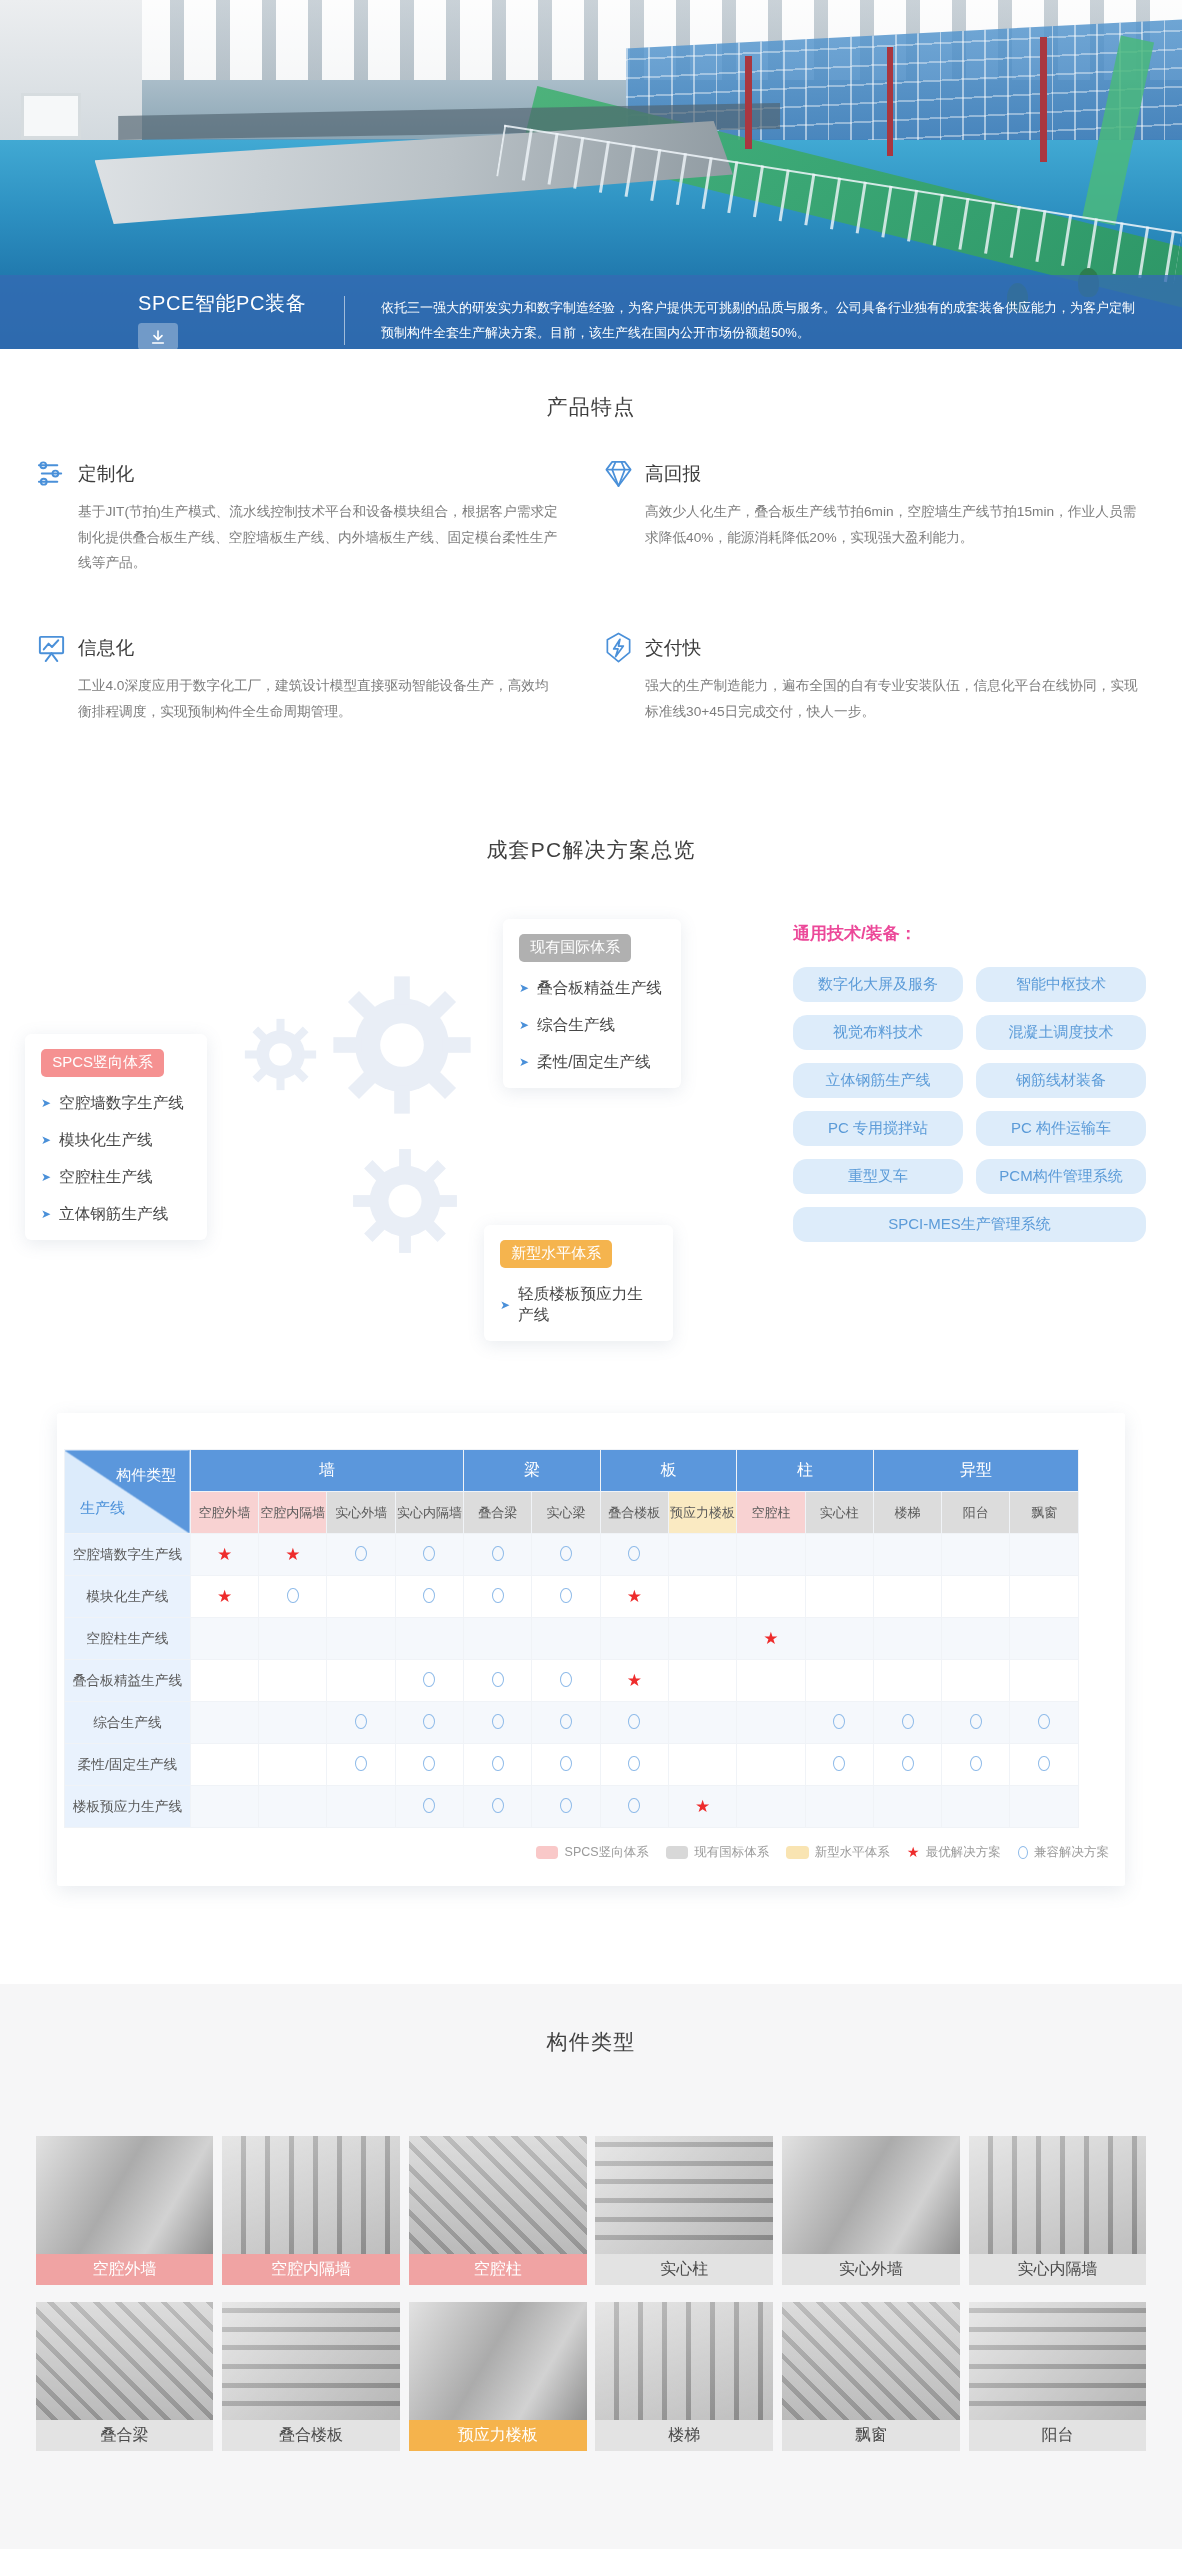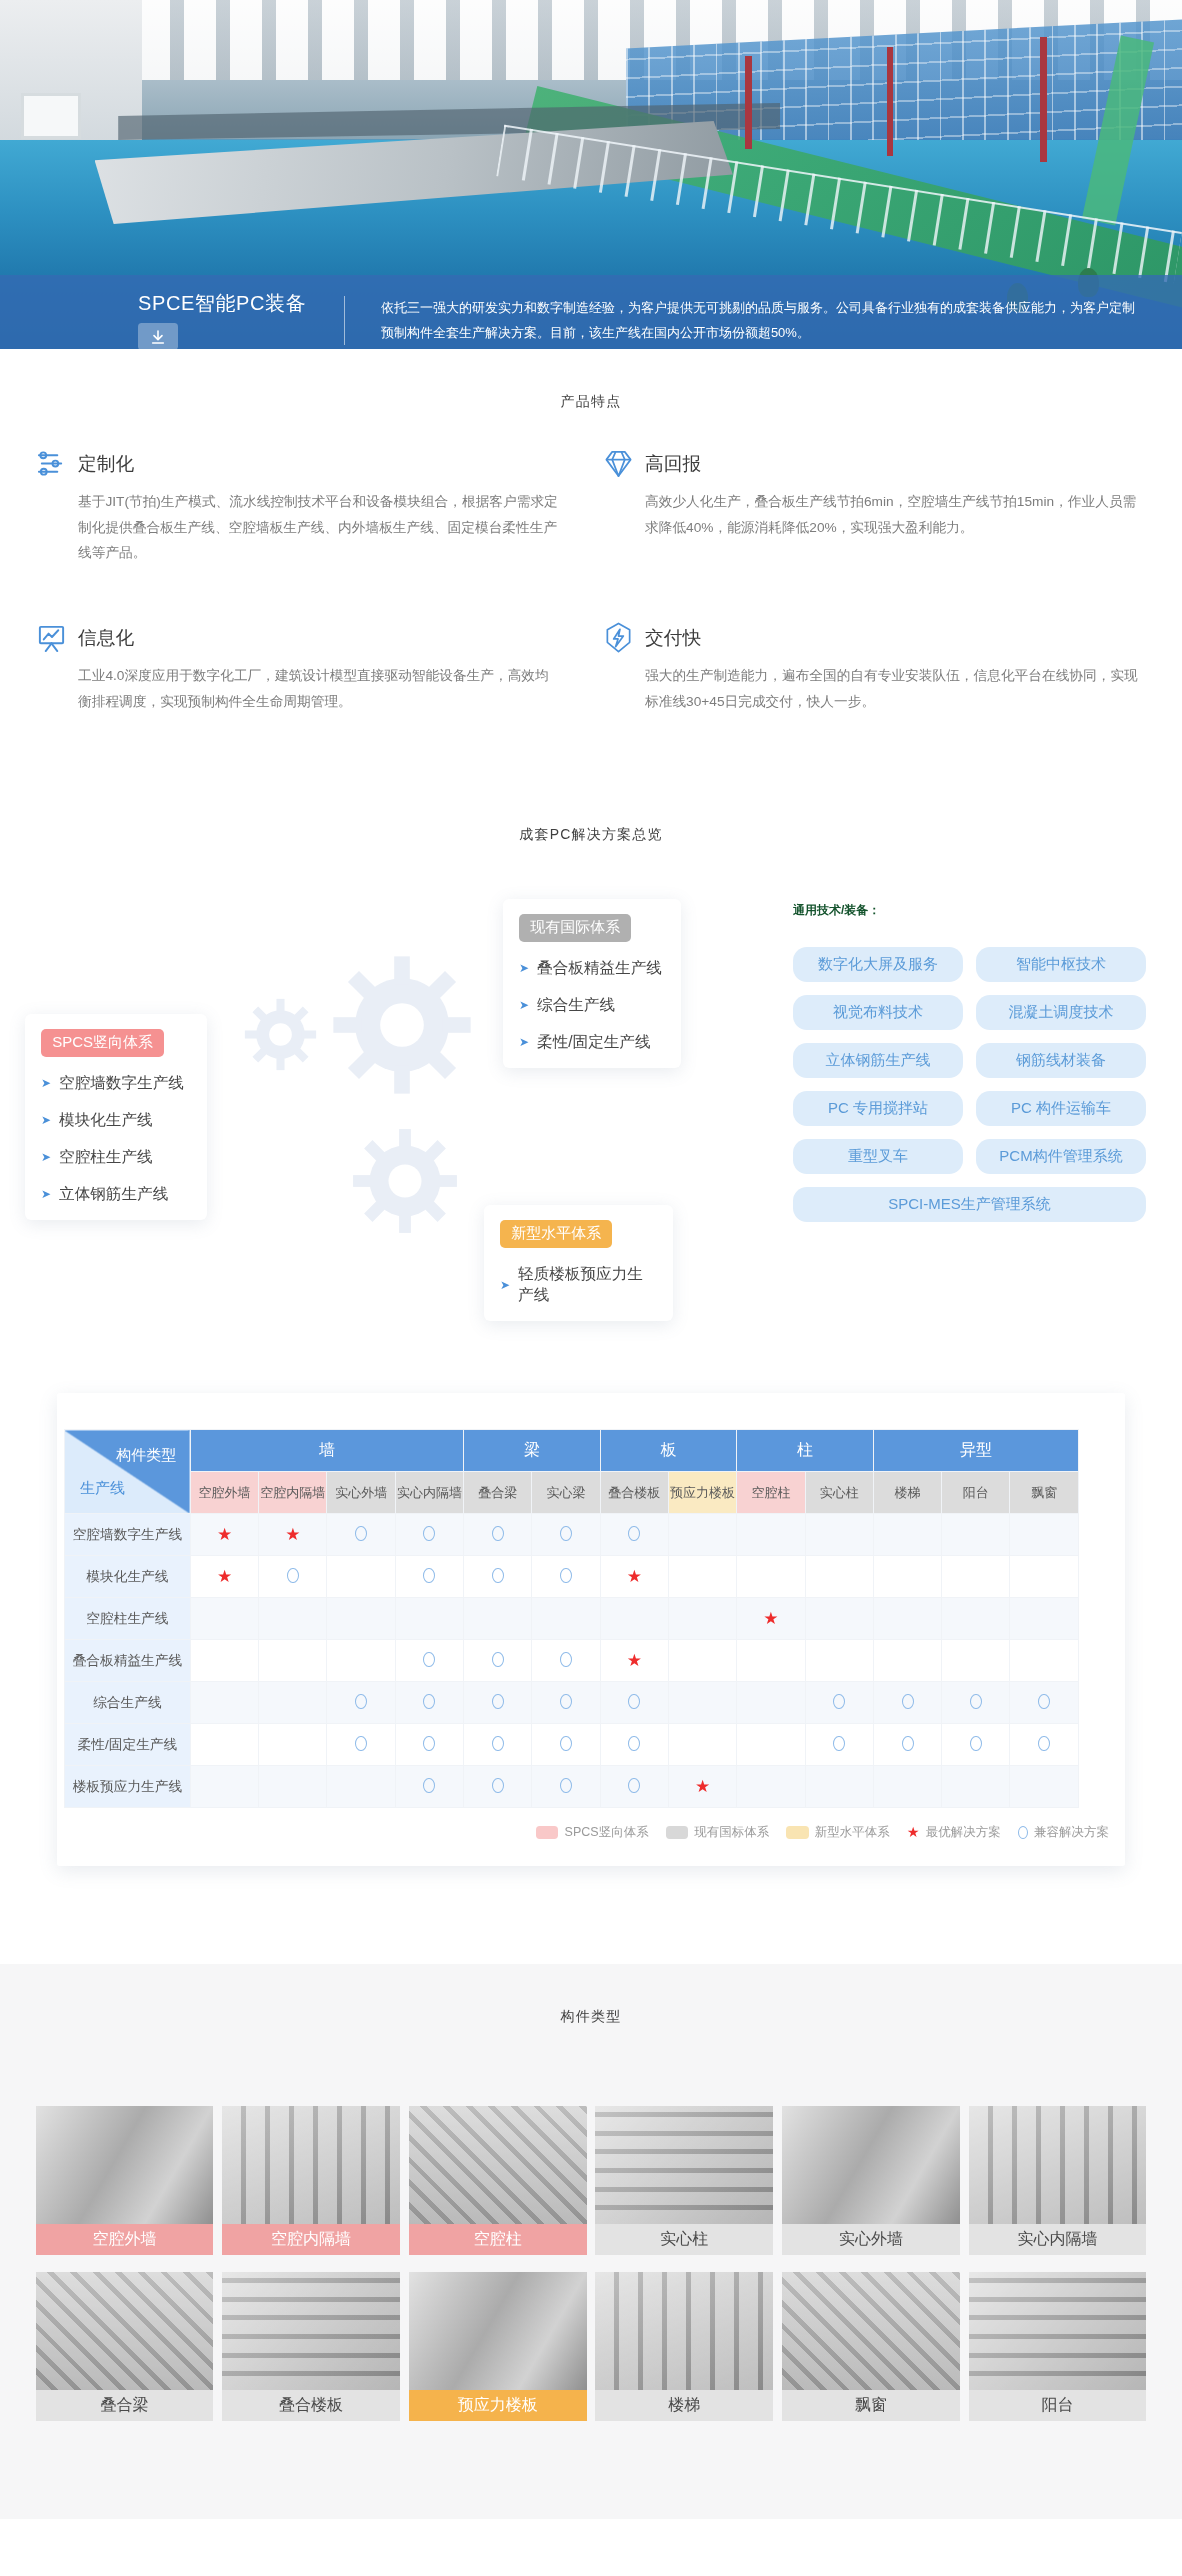--- a/index.html
+++ b/index.html
@@ -29,21 +29,21 @@
   .h-plant2{right:13%;top:283px;}
 
   .hero-overlay{position:absolute;left:0;right:0;top:275px;height:90px;background:rgba(52,106,180,.78);display:flex;align-items:center;z-index:5;}
   .hero-title-block{margin-left:138px;width:187px;}
   .hero-title{margin:0 0 6.2px 0;font-size:20px;font-weight:400;color:#fff;letter-spacing:0.6px;}
   .dl-btn{width:40px;height:27px;border:none;border-radius:3.7px;background:rgba(255,255,255,.32);display:flex;align-items:center;justify-content:center;cursor:pointer;}
   .hero-divider{width:0.6px;height:49px;background:rgba(255,255,255,.55);margin:0 36px 0 19.3px;}
   .hero-desc{flex:1;margin:0;padding-right:36px;color:#fff;font-size:13px;line-height:1.95;font-weight:300;}
 
   
-  .sec-title{margin:0;text-align:center;font-size:14px;font-weight:400;color:#3f3f3f;letter-spacing:1.2px;}
+  .sec-title{margin:0;text-align:center;font-size:21px;font-weight:400;color:#3f3f3f;letter-spacing:1.2px;}
 
   
   .features{padding:44px 0 87px 0;}
   .features-grid{width:1111px;margin:36px auto 0;display:grid;grid-template-columns:523px 544px;column-gap:44px;row-gap:56px;}
   .feature{display:flex;gap:7.5px;}
   .f-icon{width:35px;flex:0 0 35px;padding-top:1.2px;}
   .f-icon svg{width:31px;height:31px;}
   .f-title{margin:3.7px 0 0 0;font-size:18.7px;font-weight:400;color:#3c3c3c;}
   .f-text{margin:12.5px 0 0 0;font-size:13.7px;color:#7d7d7d;line-height:1.85;}
 
@@ -55,21 +55,21 @@
   .box-vertical{left:25px;top:154px;width:182px;}
   .box-intl{left:503px;top:39px;width:178px;}
   .box-horizontal{left:484px;top:345px;width:189px;}
   .tag{display:inline-block;color:#fff;font-size:15px;padding:4.4px 11.2px;border-radius:5px;}
   .tag-pink{background:#f59191;}
   .tag-gray{background:#b0b0b0;}
   .tag-orange{background:#f5b44e;}
   .sol-list{list-style:none;margin:6.2px 0 0 0;padding:0;}
   .sol-list li{display:flex;align-items:center;gap:8px;margin-top:16px;font-size:15.6px;color:#464646;cursor:pointer;}
   .sol-list .arr{color:#4a90d9;font-size:12px;line-height:1;}
-  .tech-heading{position:absolute;left:793px;top:42px;font-size:12px;font-weight:700;color:#14532d;z-index:1;}
+  .tech-heading{position:absolute;left:793px;top:42px;font-size:17px;font-weight:700;color:#ec4899;z-index:1;}
   .tech-grid{position:absolute;left:793px;top:87px;width:353px;display:grid;grid-template-columns:1fr 1fr;gap:13px;z-index:1;}
   .tech-btn{height:35px;border:none;border-radius:14px;background:#ddecfa;color:#5b9bd8;font-size:15px;font-family:inherit;display:flex;align-items:center;justify-content:center;cursor:pointer;}
   .tech-btn.full{grid-column:1 / -1;}
 
   
   .matrix-section{padding-bottom:98px;}
   .matrix-card{width:1068px;margin:0 auto;background:#fff;border-radius:2.5px;box-shadow:0 5px 18.7px rgba(90,110,140,.14);padding:36px 0 25px 6.9px;box-sizing:border-box;}
   table.matrix{border-collapse:collapse;table-layout:fixed;width:1015px;}
   table.matrix th,table.matrix td{border:0.6px solid #f0f3f7;padding:0;}
   .corner{width:125px;height:83px;position:relative;background:linear-gradient(to bottom left,#5b97dc 49.6%,#dcebfb 50.4%);border:none;}

